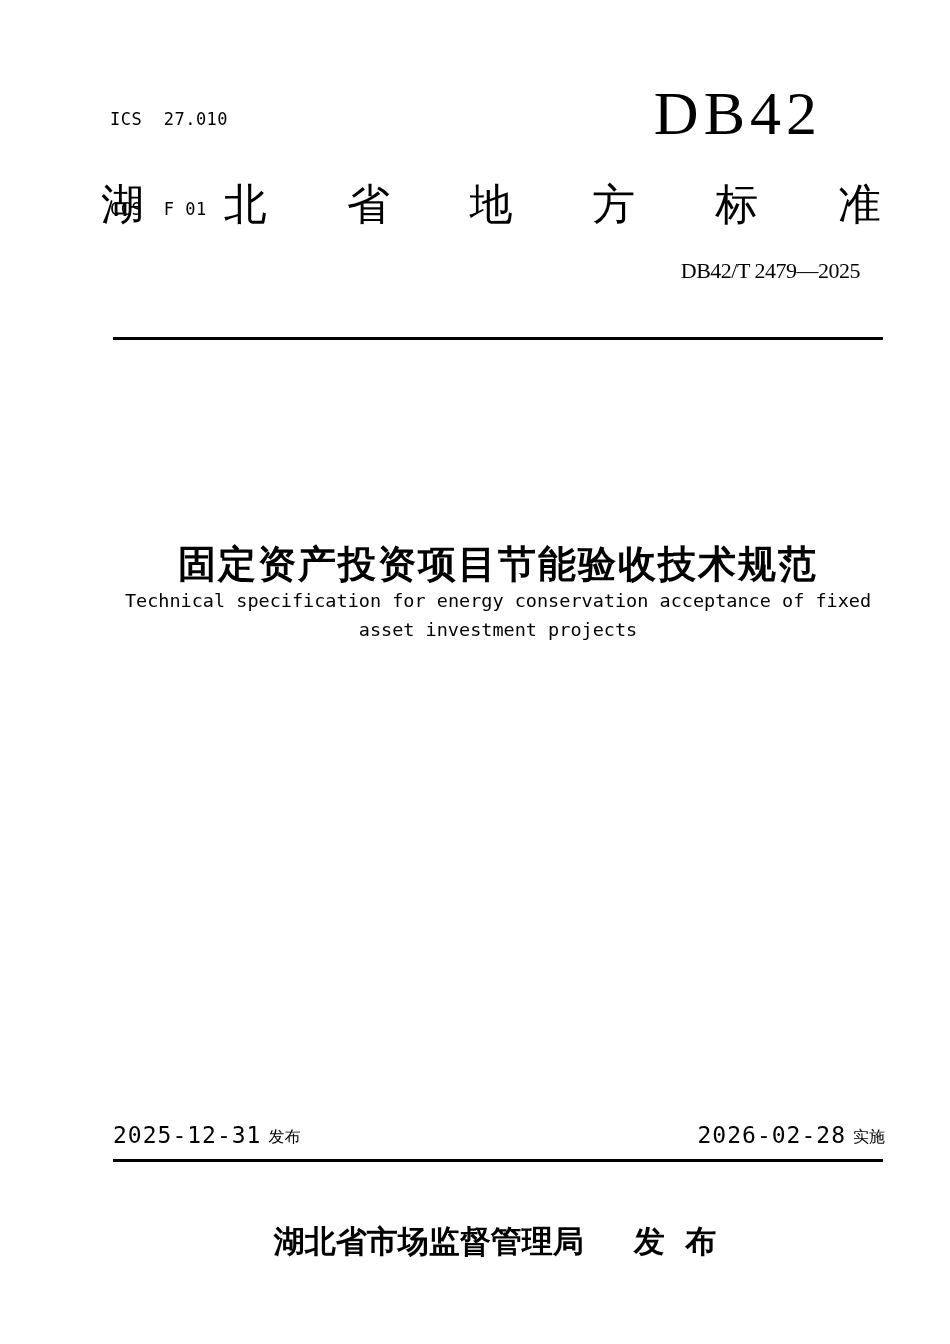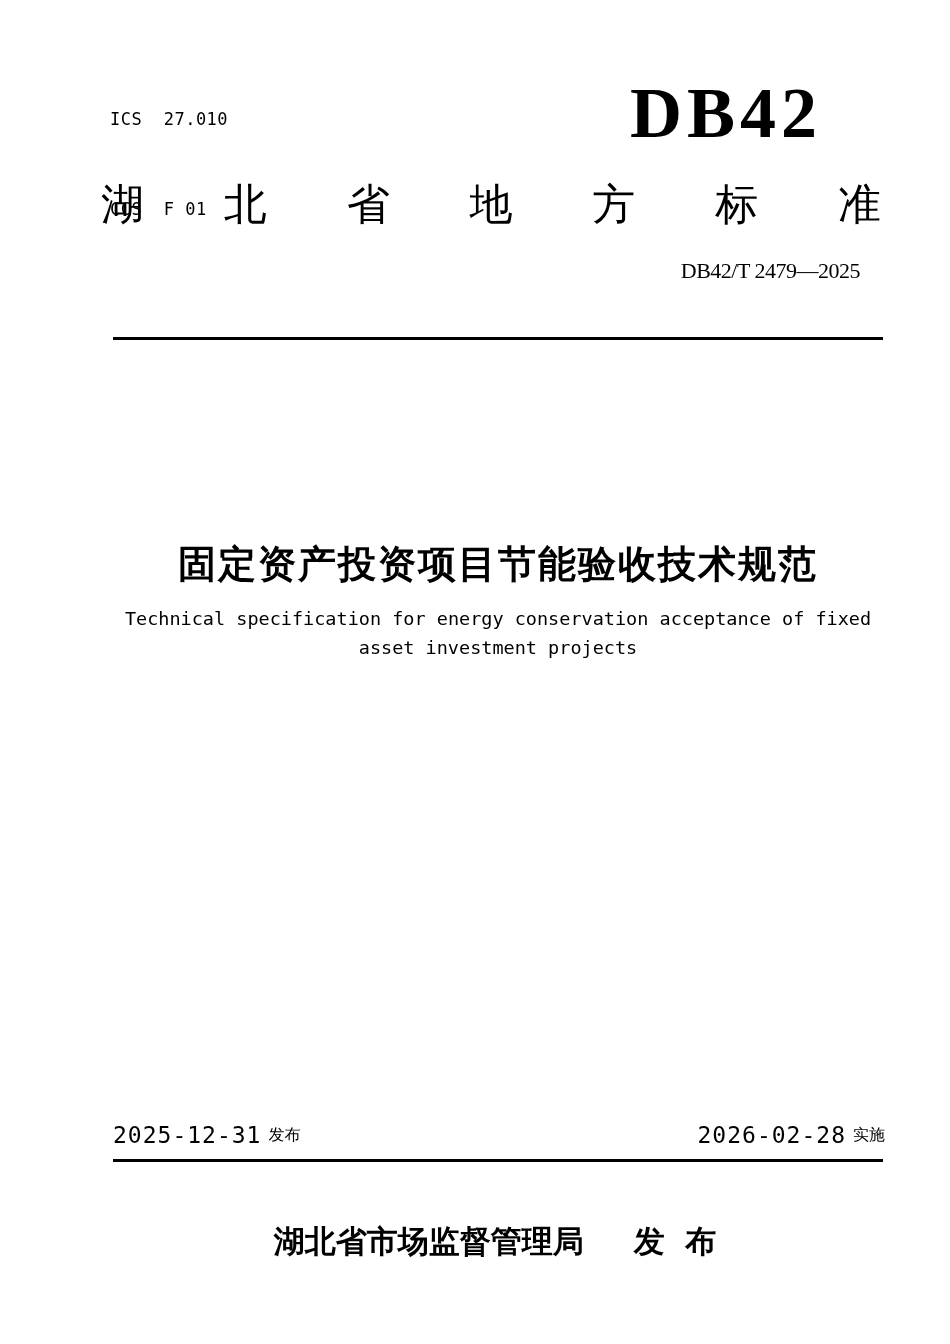--- a/index.html
+++ b/index.html
@@ -31,22 +31,22 @@
     white-space: pre;
     letter-spacing: 0.5px;
   }
 
   
   .db-logo {
     position: absolute;
     top: 66px;
     right: 128px;
     font-family: "Liberation Serif", serif;
-    font-weight: 700;
-    font-size: 72px;
+    font-weight: 400;
+    font-size: 62px;
     line-height: 94px;
     letter-spacing: 5px;
   }
 
   
   .province-row {
     position: absolute;
     left: 101px;
     top: 180px;
     width: 780px;
@@ -89,39 +89,39 @@
     font-weight: 700;
     letter-spacing: 2px;
     white-space: nowrap;
     margin-top: 24px;
   }
 
   
   .title-en {
     position: absolute;
     left: 90px;
-    top: 604px;
+    top: 586px;
     width: 816px;
     text-align: center;
     font-family: "DejaVu Sans Mono", monospace;
     font-size: 18.5px;
     line-height: 29px;
   }
 
   
   .dates-row {
     position: absolute;
     left: 113px;
     top: 1122px;
     width: 772px;
     display: flex;
     justify-content: space-between;
     align-items: baseline;
   }
-  .date-group { display: flex; align-items: center; gap: 7px; }
+  .date-group { display: flex; align-items: flex-end; gap: 7px; }
   .date-value {
     font-family: "DejaVu Sans Mono", monospace;
     font-size: 23px;
     letter-spacing: 1px;
   }
   .date-label {
     font-size: 16px;
     font-weight: 500;
   }
 

